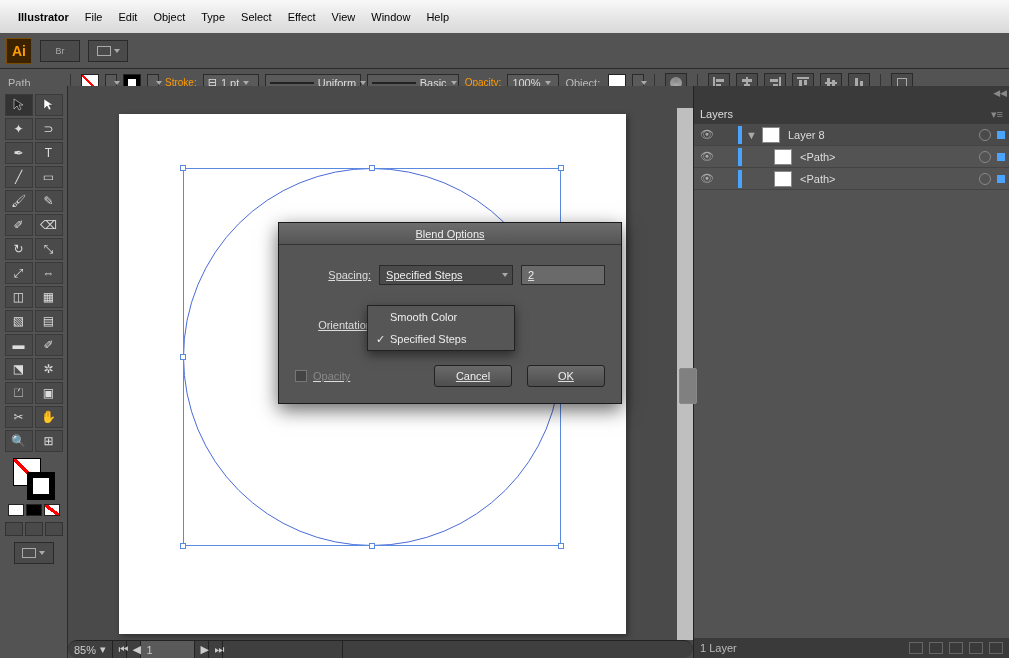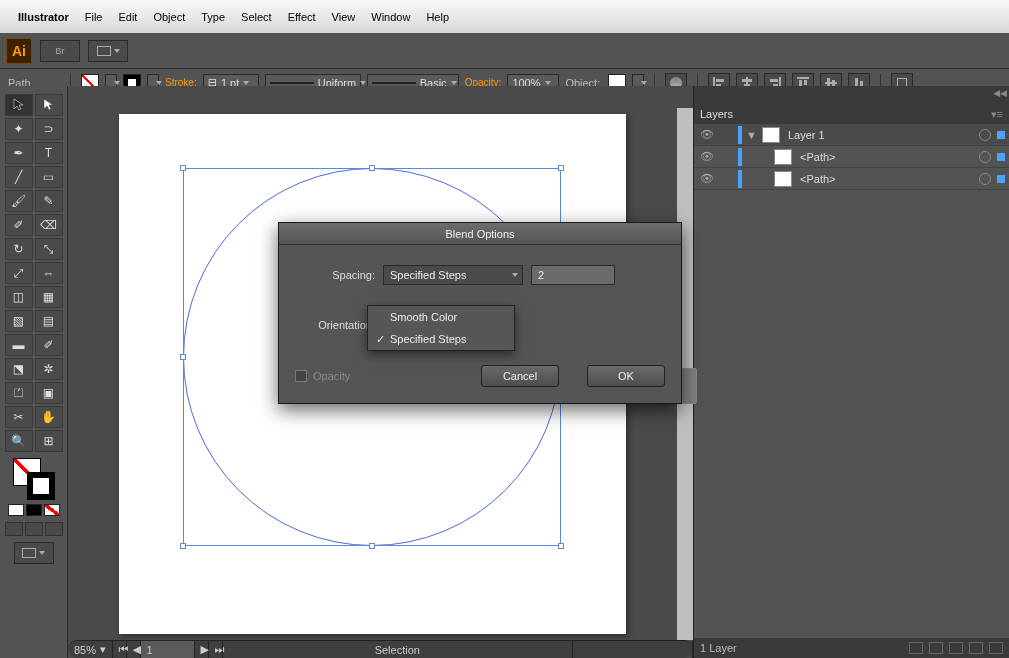--- a/index.html
+++ b/index.html
@@ -71,36 +71,36 @@
 .thumb { width:18px; height:16px; background:#fff; border:1px solid #888;}
 .color-strip { width:4px; height:18px; background:#4aa3ff;}
 .layer-name { flex:1; color:#ddd; font-size:11px; padding-left:4px;}
 .target { width:12px; height:12px; border:1px solid #888; border-radius:50%; margin-right:2px;}
 .sel-ind { width:8px; height:8px; background:#4aa3ff;}
 .layers-footer { height:20px; background:#3a3a3a; display:flex; align-items:center; padding:0 6px; color:#bbb; font-size:10px;}
 .layers-footer .f-icons { margin-left:auto; display:flex; gap:6px;}
 .f-ic { width:14px; height:12px; border:1px solid #666;}
 
 
-.dialog { position:absolute; left:210px; top:136px; width:404px; background:#555; border:1px solid #1a1a1a; box-shadow:0 6px 18px rgba(0,0,0,.6); color:#ddd;}
+.dialog { position:absolute; left:210px; top:136px; width:344px; background:#555; border:1px solid #1a1a1a; box-shadow:0 6px 18px rgba(0,0,0,.6); color:#ddd;text-decoration:underline;}
 .dialog-title { height:22px; background:linear-gradient(#6d6d6d,#555); text-align:center; line-height:22px; color:#eee; font-size:11px; border-bottom:1px solid #333;}
 .dialog-body { padding:20px 16px 16px 16px;}
 .drow { display:flex; align-items:center; margin-bottom:10px;}
 .drow .dlbl { width:80px; text-align:right; margin-right:8px; color:#ddd;}
 .dsel { height:20px; background:#4a4a4a; border:1px solid #2a2a2a; display:flex; align-items:center; padding:0 6px; width:140px; position:relative; color:#eee;}
 .dsel .caret { position:absolute; right:4px; top:7px; width:0;height:0;border-left:3px solid transparent;border-right:3px solid transparent;border-top:4px solid #aaa;}
 .dinput { height:20px; width:84px; background:#6a6a6a; border:1px solid #2a2a2a; color:#eee; padding:0 6px; margin-left:8px;}
 .dropdown-menu { position:absolute; left:88px; top:60px; width:148px; background:#565656; border:1px solid #222; box-shadow:0 4px 10px rgba(0,0,0,.5);}
 .dropdown-menu .opt { height:22px; display:flex; align-items:center; padding:0 8px; color:#eee;}
 .dropdown-menu .opt .chk { width:14px;}
 .orient-icons { display:flex; gap:6px;}
 .orient { width:24px; height:20px; background:#4a4a4a; border:1px solid #2a2a2a;}
 .dlg-bottom { display:flex; align-items:center; margin-top:30px;}
 .dlg-bottom .chk { width:12px;height:12px;border:1px solid #777; margin-right:6px; background:#444;}
-.dlg-bottom .btns { margin-left:auto; display:flex; gap:28px;}
+.dlg-bottom .btns { margin-left:auto; display:flex; gap:15px;}
 .dlg-btn { width:78px; height:22px; background:linear-gradient(#6a6a6a,#4e4e4e); border:1px solid #222; color:#eee; text-align:center; line-height:20px; border-radius:3px;}
 
 .label-underline { text-decoration:underline; color:#ff9a00; font-size:10px;}
 .ctrl-sep { width:1px; height:18px; background:#333; margin:0 4px;}
 .collapse-arrows { position:absolute; right:2px; top:2px; color:#888; font-size:9px;}
 </style>
 </head>
 <body>
 
 <div class="menubar">
@@ -318,21 +318,20 @@
           <span>85%</span>
           <span style="margin-left:4px;">▾</span>
         </div>
       <div class="seg navbtn">⏮</div>
       <div class="seg navbtn">◀</div>
       <div class="seg" style="width:54px;background:#5a5a5a;">
           <span>1</span>
         </div>
       <div class="seg navbtn">▶</div>
       <div class="seg navbtn">⏭</div>
-      <div class="seg" style="flex:1;justify-content:center;">Selection</div>
       <div class="seg" style="width:120px;"></div>
     </div>
 
     <div class="dialog">
       <div class="dialog-title">Blend Options</div>
       <div class="dialog-body" style="position:relative;">
         <div class="drow">
           <div class="dlbl">Spacing:</div>
           <div class="dsel">
               <span>Specified Steps</span>
@@ -377,21 +376,21 @@
         <span>Layers</span>
         <span class="grip">▾≡</span>
       </div>
     <div class="layers-body">
       <div class="layer-row sel">
         <div class="eye">👁</div>
         <div class="lock"></div>
         <div class="color-strip"></div>
         <div class="twisty">▼</div>
         <div class="thumb"></div>
-        <div class="layer-name">Layer 1</div>
+        <div class="layer-name">Layer 8</div>
         <div class="target"></div>
         <div class="sel-ind"></div>
       </div>
       <div class="layer-row">
         <div class="eye">👁</div>
         <div class="lock"></div>
         <div class="color-strip"></div>
         <div class="twisty" style="width:24px;"></div>
         <div class="thumb"></div>
         <div class="layer-name">&lt;Path&gt;</div>

